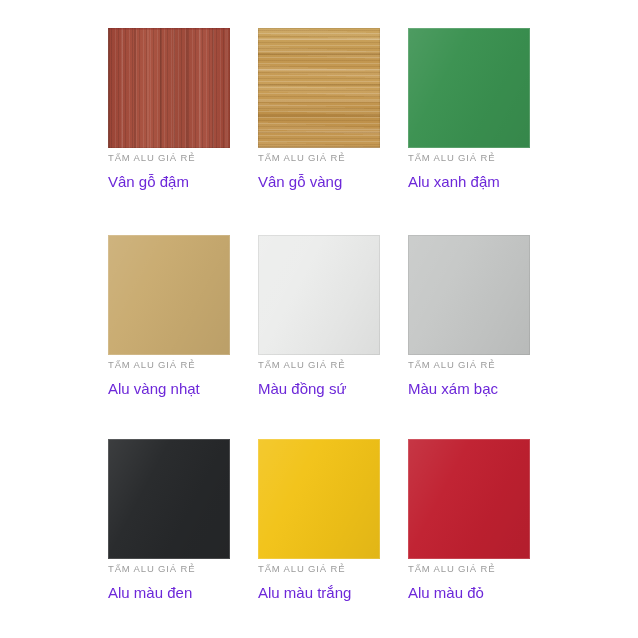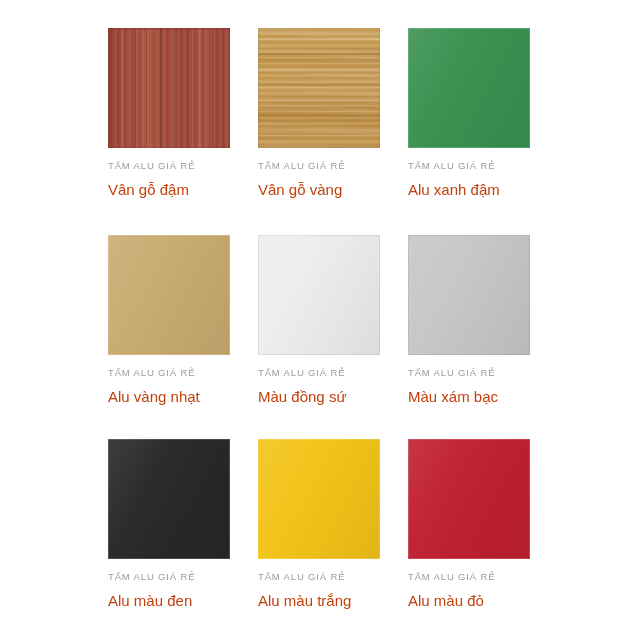--- a/index.html
+++ b/index.html
@@ -98,34 +98,34 @@
     pointer-events: none;
   }
   .edge-dim {
     position: absolute;
     inset: 0;
     box-shadow: inset 0 0 0 1px rgba(0,0,0,.07);
     pointer-events: none;
   }
 
   .cat {
-    margin-top: 12px;
+    margin-top: 4px;
     font-size: 9.5px;
     line-height: 12px;
     letter-spacing: .85px;
     color: #9b9b9b;
     text-transform: uppercase;
     white-space: nowrap;
   }
 
   .title {
     margin-top: 8px;
     font-size: 15px;
     line-height: 20px;
-    color: #c2410c;
+    color: #6d28d9;
     white-space: nowrap;
   }
 </style>
 </head>
 <body>
 
 <div class="grid">
 
   <div class="card">
     <a class="swatch tex-wood-dark">

